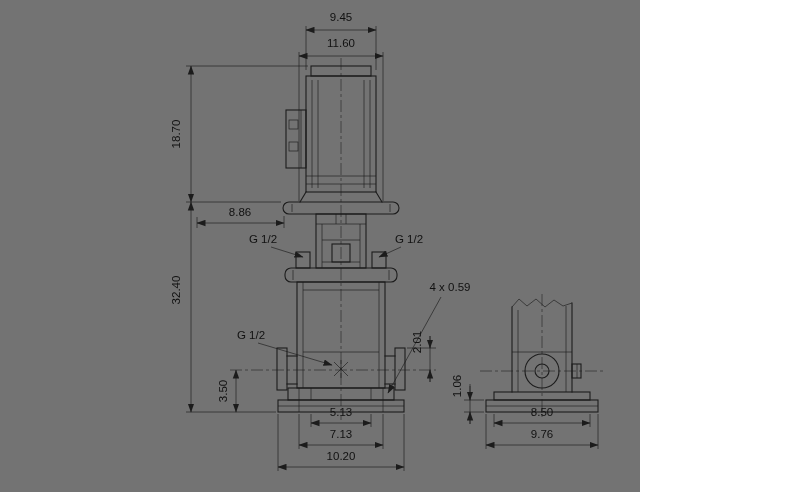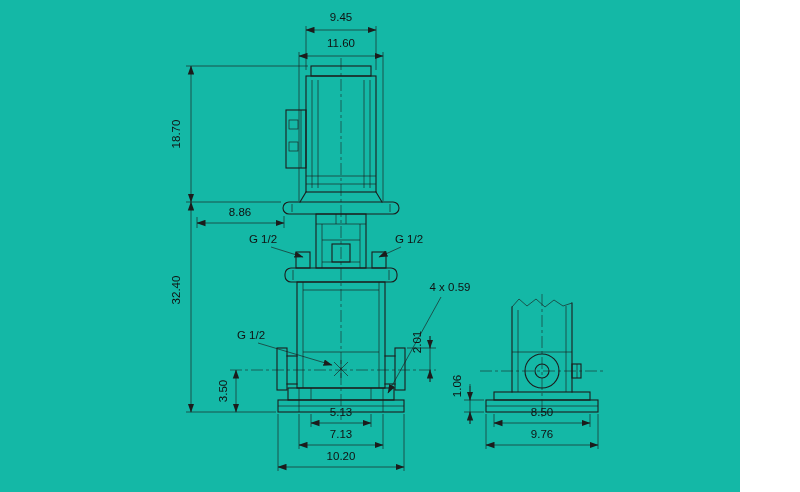--- a/index.html
+++ b/index.html
@@ -1,23 +1,23 @@
 <!DOCTYPE html>
 <html><head>
 <meta charset="utf-8">
 <style>
   html, body {
     margin: 0;
     padding: 0;
     background: #ffffff;
   }
   .canvas {
-    width: 740px;
+    width: 640px;
     height: 492px;
-    background: #14b8a6;
+    background: #737373;
     position: relative;
     overflow: hidden;
     text-align: right;
   }
   svg { display: block; }
   
   .ln { stroke: #1c1c1c; stroke-width: 1.1; fill: none; stroke-linecap: square; }
   
   .tn { stroke: #1c1c1c; stroke-width: 0.65; fill: none; }
   

